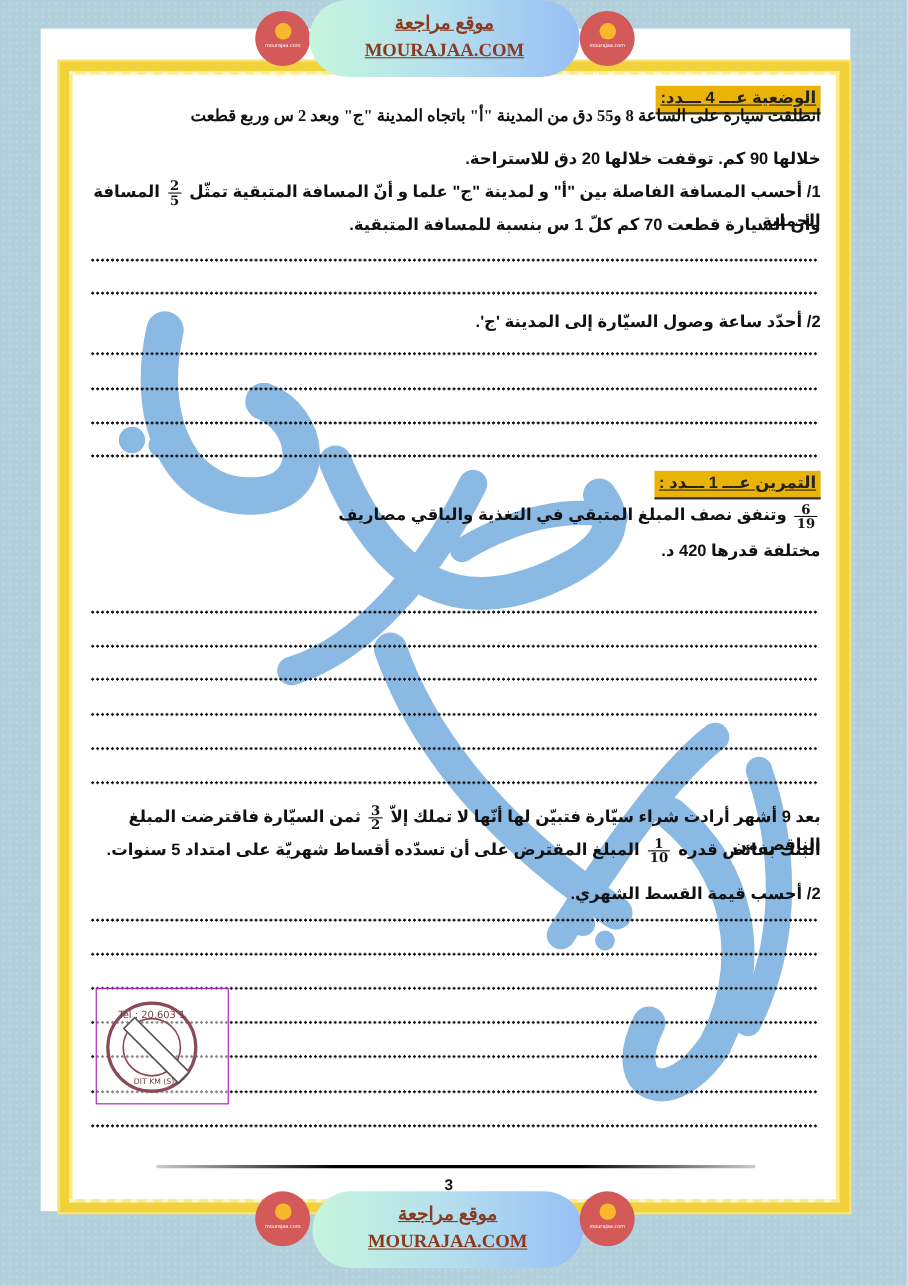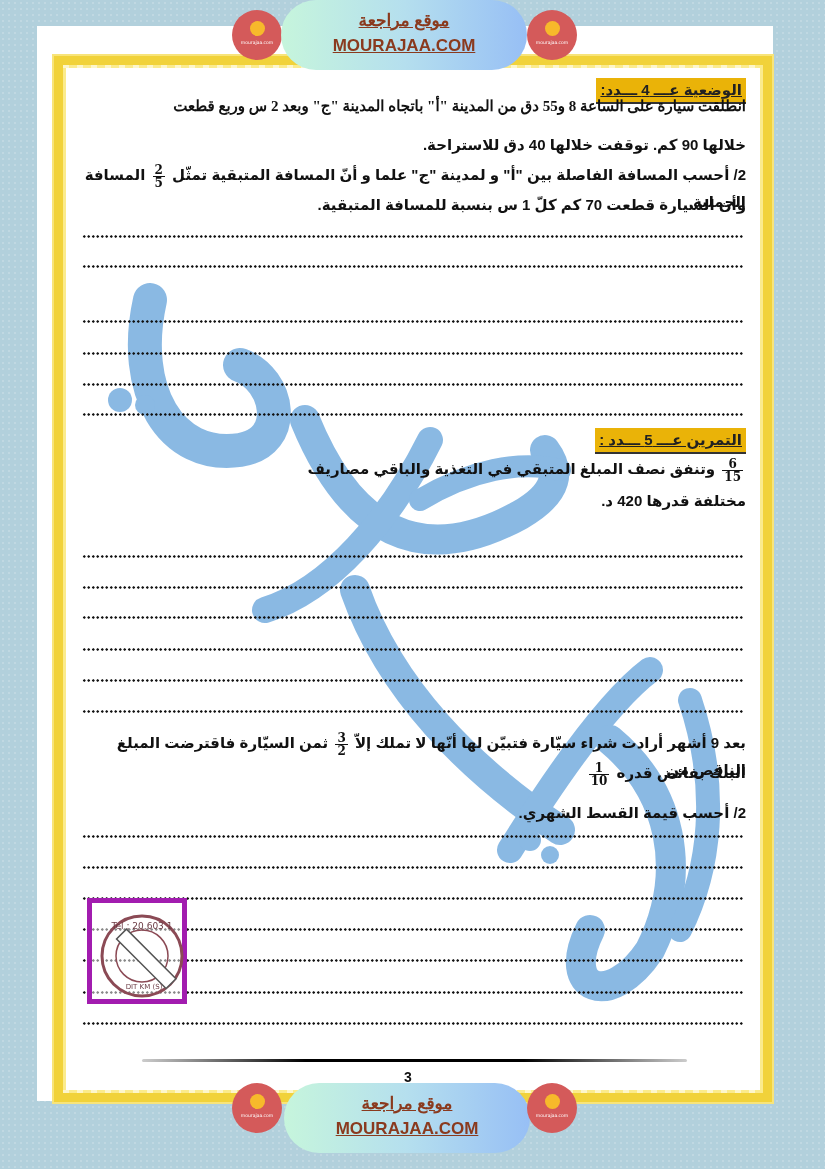--- a/index.html
+++ b/index.html
@@ -62,32 +62,32 @@
     position: absolute; left: 0; width: 662px; height: 3px;
     background-image: radial-gradient(circle, #111 1.1px, transparent 1.4px);
     background-size: 4.5px 3px;
     background-repeat: repeat-x;
   }
   .watermark {
     position: absolute; left: 90px; top: 270px; width: 660px; height: 790px;
     pointer-events: none; opacity: 0.78;
   }
   .stamp {
-    position: absolute; left: 87px; top: 898px; width: 100px; height: 106px;
-    border: 5px solid #a21caf;
+    position: absolute; left: 87px; top: 898px; width: 121px; height: 106px;
+    border: 1px solid #a21caf;
     background: rgba(255,255,255,0.5);
   }
   .banner {
     position: absolute; width: 246px; height: 70px;
     border-radius: 35px;
     background: linear-gradient(90deg, #c6f5dc 0%, #b5dfee 50%, #97bff5 100%);
     text-align: center;
     color: #8a3a1e;
     font-weight: bold;
-    font-family: Liberation Sans, sans-serif;
+    font-family: Liberation Serif, serif;
   }
   .banner .ar { display: block; font-size: 17px; line-height: 26px; margin-top: 8px; text-decoration: underline; }
   .banner .en { display: block; font-size: 17px; line-height: 24px; text-decoration: underline; }
   .badge {
     position: absolute; width: 50px; height: 50px; border-radius: 50%;
     background: #d45a5a;
     text-align: center;
   }
   .badge .logo {
     position: absolute; left: 18px; top: 11px; width: 15px; height: 15px; border-radius: 50%;
@@ -130,59 +130,61 @@
     <circle cx="55" cy="135" r="10"></circle>
     <circle cx="440" cy="570" r="11"></circle>
     <circle cx="460" cy="585" r="9"></circle>
   </g>
 </svg>
 
 <div class="content">
 
   <div class="section-title" style="top:8px;">الوضعية عـــ 4 ـــدد:</div>
   <div class="para" style="top:23px;font-family:Liberation Serif, serif;">انطلقت سيارة على الساعة 8 و55 دق من المدينة "أ" باتجاه المدينة "ج" وبعد 2 س وربع قطعت</div>
-  <div class="para" style="top:62px;">خلالها 90 كم. توقفت خلالها 40 دق للاستراحة.</div>
+  <div class="para" style="top:62px;">خلالها 90 كم. توقفت خلالها 20 دق للاستراحة.</div>
   <div class="para" style="top:92px;">
-    <span>2/ أحسب المسافة الفاصلة بين "أ" و لمدينة "ج" علما و أنّ المسافة المتبقية تمثّل</span>
+    <span>1/ أحسب المسافة الفاصلة بين "أ" و لمدينة "ج" علما و أنّ المسافة المتبقية تمثّل</span>
     <span class="frac"><span class="num">2</span><span class="den">5</span></span>
     <span>المسافة الجملية.</span>
   </div>
   <div class="para" style="top:122px;">وأن السيارة قطعت 70 كم كلّ 1 س بنسبة للمسافة المتبقية.</div>
 
   <div class="dotline" style="top:165px;"></div>
   <div class="dotline" style="top:195px;"></div>
 
+  <div class="para" style="top:210px;">2/ أحدّد ساعة وصول السيّارة إلى المدينة 'ج'.</div>
 
   <div class="dotline" style="top:250px;"></div>
   <div class="dotline" style="top:282px;"></div>
   <div class="dotline" style="top:313px;"></div>
   <div class="dotline" style="top:343px;"></div>
 
-  <div class="section-title" style="top:358px;">التمرين عـــ 5 ـــدد :</div>
+  <div class="section-title" style="top:358px;">التمرين عـــ 1 ـــدد :</div>
   <div class="para" style="top:386px;">
-    <span class="frac"><span class="num">6</span><span class="den">15</span></span>
+    <span class="frac"><span class="num">6</span><span class="den">19</span></span>
     <span>وتنفق نصف المبلغ المتبقي في التغذية والباقي مصاريف</span>
   </div>
   <div class="para" style="top:418px;">مختلفة قدرها 420 د.</div>
 
   <div class="dotline" style="top:485px;"></div>
   <div class="dotline" style="top:516px;"></div>
   <div class="dotline" style="top:546px;"></div>
   <div class="dotline" style="top:578px;"></div>
   <div class="dotline" style="top:609px;"></div>
   <div class="dotline" style="top:640px;"></div>
 
   <div class="para" style="top:660px;">
     <span>بعد 9 أشهر أرادت شراء سيّارة فتبيّن لها أنّها لا تملك إلاّ</span>
     <span class="frac"><span class="num">3</span><span class="den">2</span></span>
     <span>ثمن السيّارة فاقترضت المبلغ الناقص من</span>
   </div>
   <div class="para" style="top:690px;">
     <span>البنك بفائض قدره</span>
     <span class="frac"><span class="num">1</span><span class="den">10</span></span>
+    <span>المبلغ المقترض على أن تسدّده أقساط شهريّة على امتداد 5 سنوات.</span>
   </div>
   <div class="para" style="top:730px;">2/ أحسب قيمة القسط الشهري.</div>
 
   <div class="dotline" style="top:765px;"></div>
   <div class="dotline" style="top:796px;"></div>
   <div class="dotline" style="top:827px;"></div>
   <div class="dotline" style="top:858px;"></div>
   <div class="dotline" style="top:889px;"></div>
   <div class="dotline" style="top:921px;"></div>
   <div class="dotline" style="top:952px;"></div>

